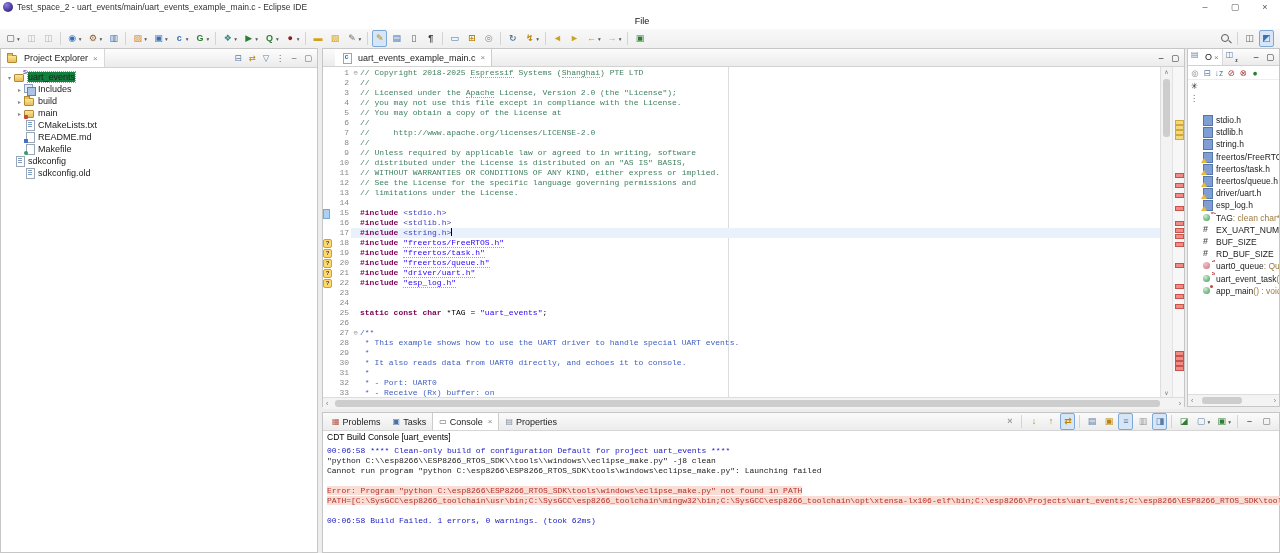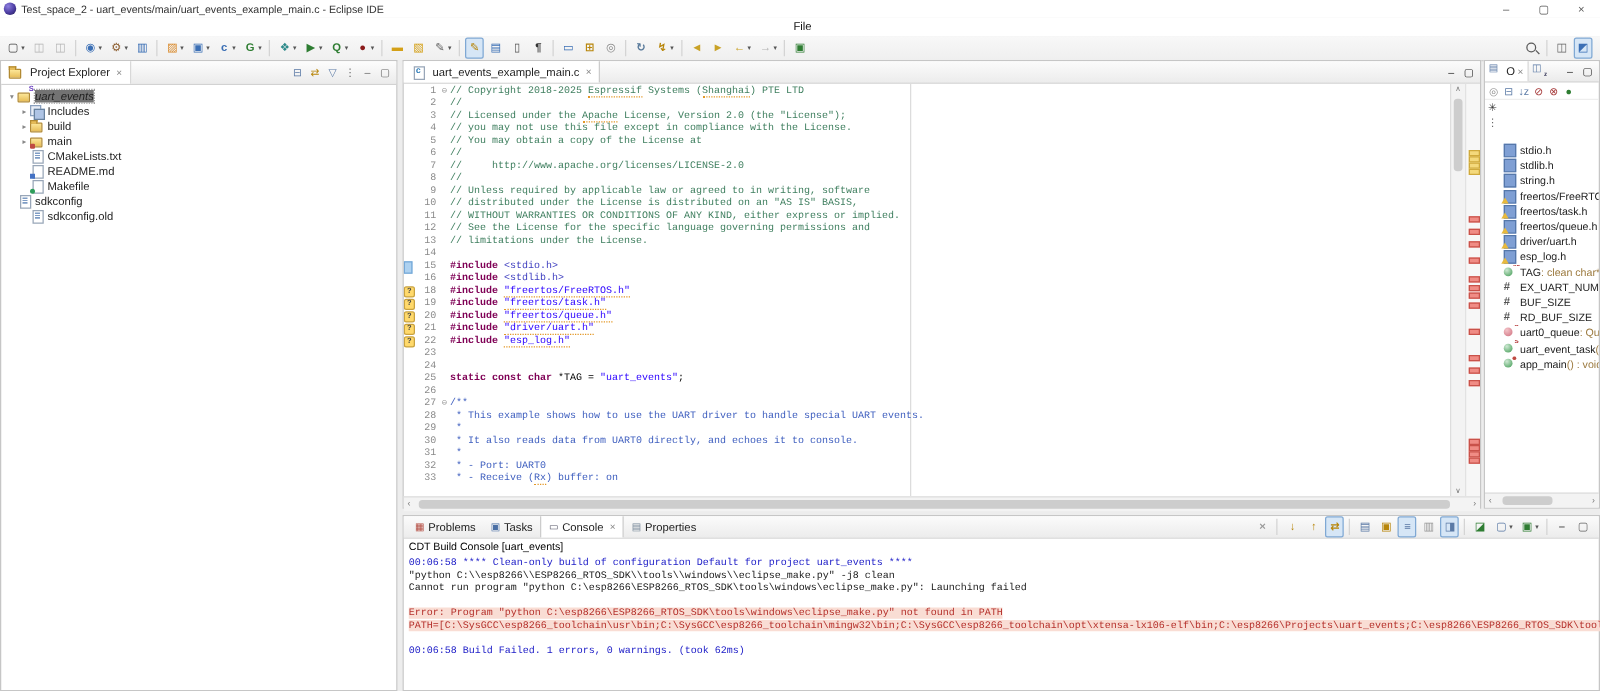--- a/index.html
+++ b/index.html
@@ -40,21 +40,21 @@
   .tab-close{color:#888;font-size:8px;margin-left:2px;}
   .vh-icons{margin-left:auto;display:flex;align-items:center;gap:2px;padding-right:3px;}
   .vh-btn{width:12px;text-align:center;font-size:8.5px;line-height:14px;}
 
   
   .explorer{left:0;top:48px;width:318px;bottom:0;}
   .tree{padding-top:3px;}
   .tree-row{display:flex;align-items:center;height:12px;}
   .tw-arrow{width:9px;text-align:center;color:#888;font-size:6px;flex:none;}
   .tw-label{white-space:nowrap;}
-  .sel-label{background:#737373;outline:1px dotted #9a9a9a;font-style:italic;}
+  .sel-label{background:#15803d;outline:1px dotted #9a9a9a;}
 
   
   .ic{position:relative;width:11px;height:10px;flex:none;margin-right:3px;display:inline-block;}
   .ic-folder::before,.ic-project::before,.ic-folder-main::before{content:"";position:absolute;left:0;top:2px;right:1px;bottom:0;
       background:linear-gradient(#fce698,#e7bd58);border:1px solid #b28a33;border-radius:1px;}
   .ic-folder::after{content:"";position:absolute;left:0;top:0;width:4px;height:2px;background:#e7bd58;border:1px solid #b28a33;border-bottom:none;}
   .ic-project::after{content:"S";position:absolute;right:-2px;top:-3px;font:bold 6px/6px "Liberation Sans",sans-serif;color:#6a3fc0;}
   .ic-folder-main::after{content:"";position:absolute;left:0;bottom:-1px;width:4px;height:4px;background:#bf4a42;border-radius:1px;}
   .ic-includes::before{content:"";position:absolute;left:0;top:0;width:7px;height:7px;background:#e7edf6;border:1px solid #8aa0be;}
   .ic-includes::after{content:"";position:absolute;left:3px;top:2.5px;width:7px;height:7px;background:#aec4e5;border:1px solid #68829f;}
@@ -76,21 +76,21 @@
   .ic-func-s::before{background:radial-gradient(circle at 35% 30%,#cfe9d4,#3f9a52);}
   .ic-func::before{background:radial-gradient(circle at 35% 30%,#cfe9d4,#3f9a52);}
   .ic-func::after{content:"";position:absolute;right:0;top:-1px;width:3px;height:3px;border-radius:50%;background:#bf4a42;}
   .ic-outline::before{content:"▤";position:absolute;left:0;top:-2px;font-size:8px;color:#5b7aa6;}
   .ic-zview::before{content:"◫";position:absolute;left:0;top:-2px;font-size:8px;color:#5b7aa6;}
   .ic-zview::after{content:"z";position:absolute;right:-1px;bottom:-1px;font:bold 5px/5px "Liberation Sans",sans-serif;color:#335;}
 
   
   .editor{left:322px;top:48px;width:863px;height:359px;}
   .ed-tabs{height:17px;background:linear-gradient(#fbfbfb,#ececec);border-bottom:1px solid #d2d2d2;display:flex;align-items:center;}
-  .ed-tab{display:flex;align-items:center;gap:3px;height:100%;padding:0 6px;background:#fff;border-right:1px solid #ccc;}
+  .ed-tab{display:flex;align-items:center;gap:3px;height:100%;padding:0 6px;background:#fff;border-right:1px solid #ccc;margin-left:12px;}
   .code-wrap{position:relative;height:330px;overflow:hidden;}
   .code-lines{position:absolute;left:0;top:1px;right:24px;}
   .cl{display:flex;height:10px;line-height:10px;font-family:"Liberation Mono","DejaVu Sans Mono",monospace;font-size:8px;}
   .cl .gm{width:8px;flex:none;position:relative;}
   .cl .ln{width:18px;flex:none;text-align:right;color:#8a8a8a;padding-right:2px;}
   .cl .fold{width:9px;flex:none;color:#999;font-size:7px;text-align:center;line-height:10px;}
   .cl .txt{flex:1;white-space:pre;position:relative;}
   .cl.cur .fold,.cl.cur .txt{background:#e9f2fc;}
   .gm-question::before{content:"?";position:absolute;left:0;top:1px;width:7px;height:7px;background:#ffd96b;border:1px solid #c9a23f;
       border-radius:2px;font:bold 6px/7px "Liberation Sans",sans-serif;text-align:center;color:#444;}
@@ -477,20 +477,26 @@
           <span class="ln">15</span>
           <span class="fold"></span>
           <span class="txt"><span class="s-p">#include</span><span class="s-t"> </span><span class="s-h">&lt;stdio.h&gt;</span></span>
         </div>
         <div class="cl">
           <span class="gm"></span>
           <span class="ln">16</span>
           <span class="fold"></span>
           <span class="txt"><span class="s-p">#include</span><span class="s-t"> </span><span class="s-h">&lt;stdlib.h&gt;</span></span>
         </div>
+        <div class="cl cur">
+          <span class="gm"></span>
+          <span class="ln">17</span>
+          <span class="fold"></span>
+          <span class="txt"><span class="s-p">#include</span><span class="s-t"> </span><span class="s-h">&lt;string.h&gt;</span><span class="cursor"></span></span>
+        </div>
         <div class="cl">
           <span class="gm gm-question"></span>
           <span class="ln">18</span>
           <span class="fold"></span>
           <span class="txt"><span class="s-p">#include</span><span class="s-t"> </span><span class="s-s q">"freertos/FreeRTOS.h"</span></span>
         </div>
         <div class="cl">
           <span class="gm gm-question"></span>
           <span class="ln">19</span>
           <span class="fold"></span>

